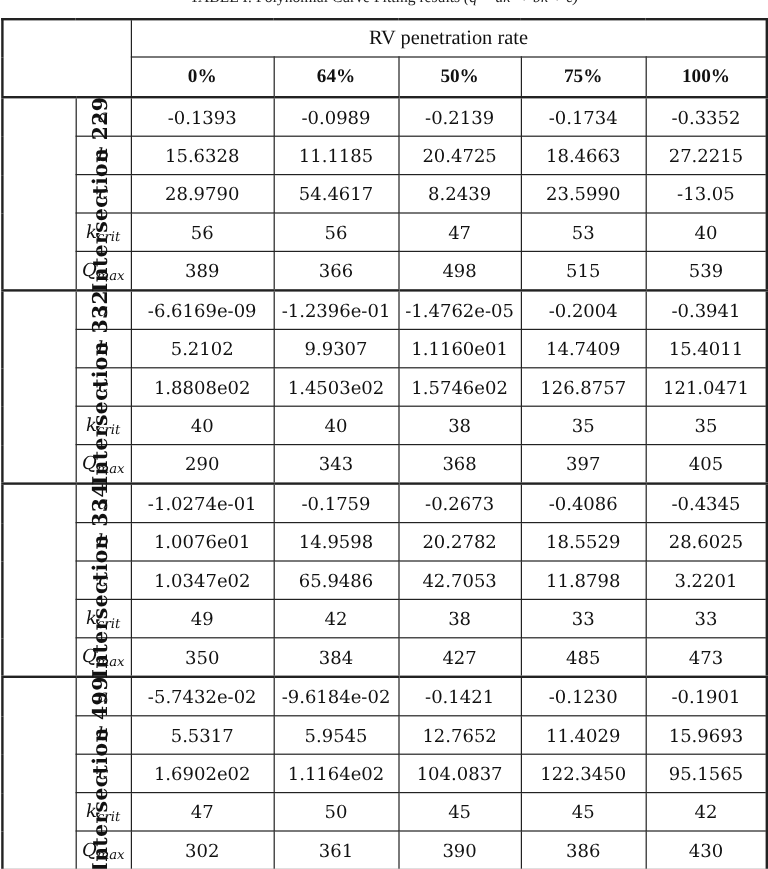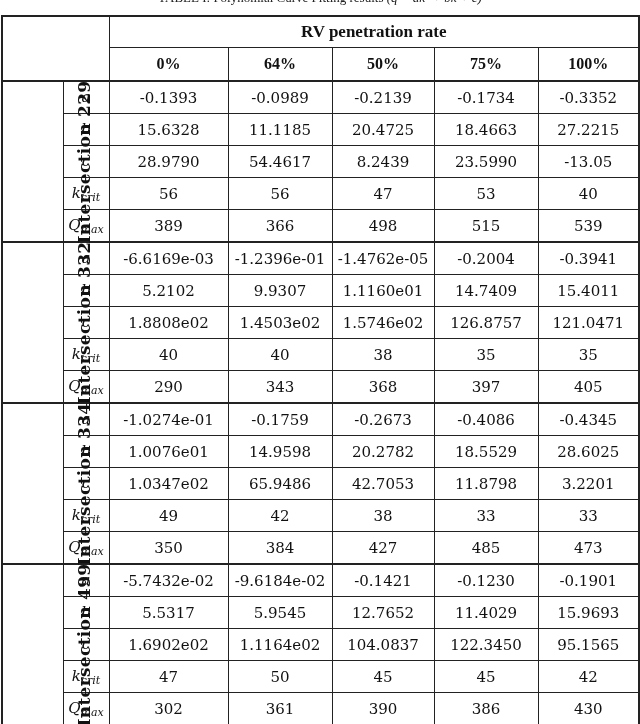--- a/index.html
+++ b/index.html
@@ -49,21 +49,21 @@
       color: #111;
     }
     col.c-group { width: 61px; }
     col.c-param { width: 46px; }
     col.c-v0 { width: 119px; }
     col.c-v25 { width: 104px; }
     col.c-v50 { width: 102px; }
     col.c-v75 { width: 104px; }
     col.c-v100 { width: 101px; }
 
-    tr.hdr-top th { height: 30px; font-size: 17px; font-weight: bold; }
+    tr.hdr-top th { height: 30px; font-size: 17px; font-weight: normal; }
     tr.hdr-sub th { height: 32px; font-size: 16px; font-weight: bold; }
     tr.data-row td { height: 31px; }
     tr.group-start td { border-top: 2px solid #222; }
 
     td.group-label {
       position: relative;
       width: 61px;
     }
     td.group-label .vtext {
       display: inline-block;
@@ -159,21 +159,21 @@
         <td class="param"><span>Q</span><sub>max</sub></td>
         <td class="val">389</td>
         <td class="val">366</td>
         <td class="val">498</td>
         <td class="val">515</td>
         <td class="val">539</td>
       </tr>
       <tr class="data-row group-start">
         <td rowspan="5" class="group-label"><span class="vtext">Intersection 332</span></td>
         <td class="param"><span>a</span><sub></sub></td>
-        <td class="val">-6.6169e-03</td>
+        <td class="val">-6.6169e-09</td>
         <td class="val">-1.2396e-01</td>
         <td class="val">-1.4762e-05</td>
         <td class="val">-0.2004</td>
         <td class="val">-0.3941</td>
       </tr>
       <tr class="data-row">
         <td class="param"><span>b</span><sub></sub></td>
         <td class="val">5.2102</td>
         <td class="val">9.9307</td>
         <td class="val">1.1160e01</td>

